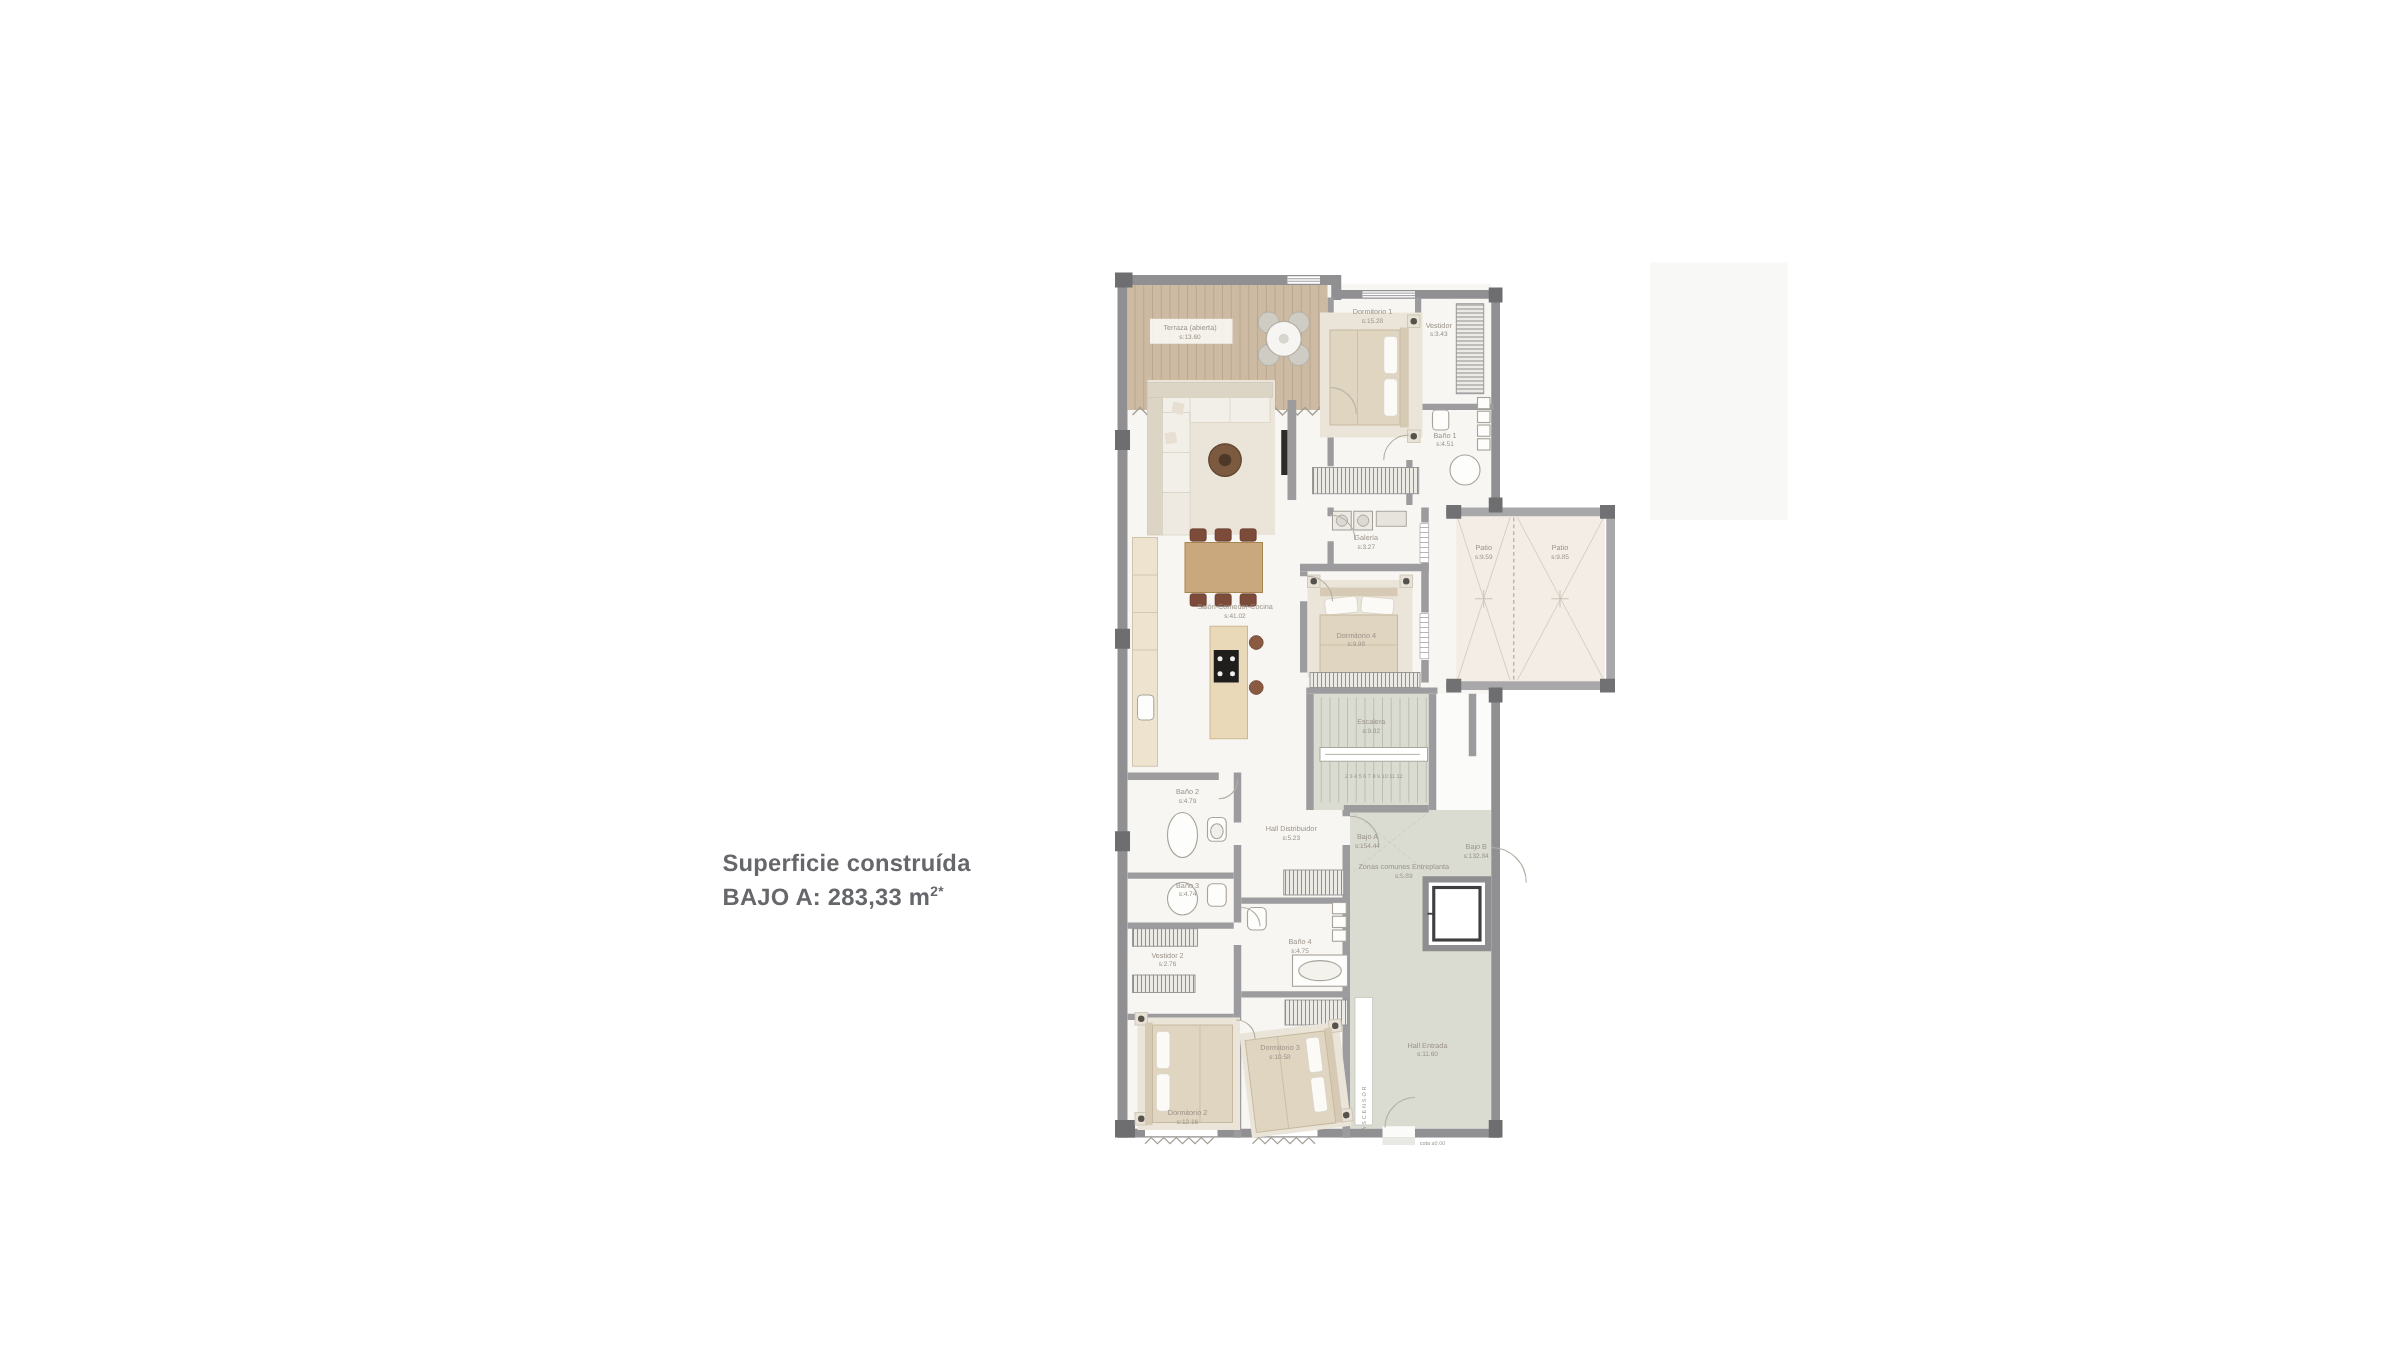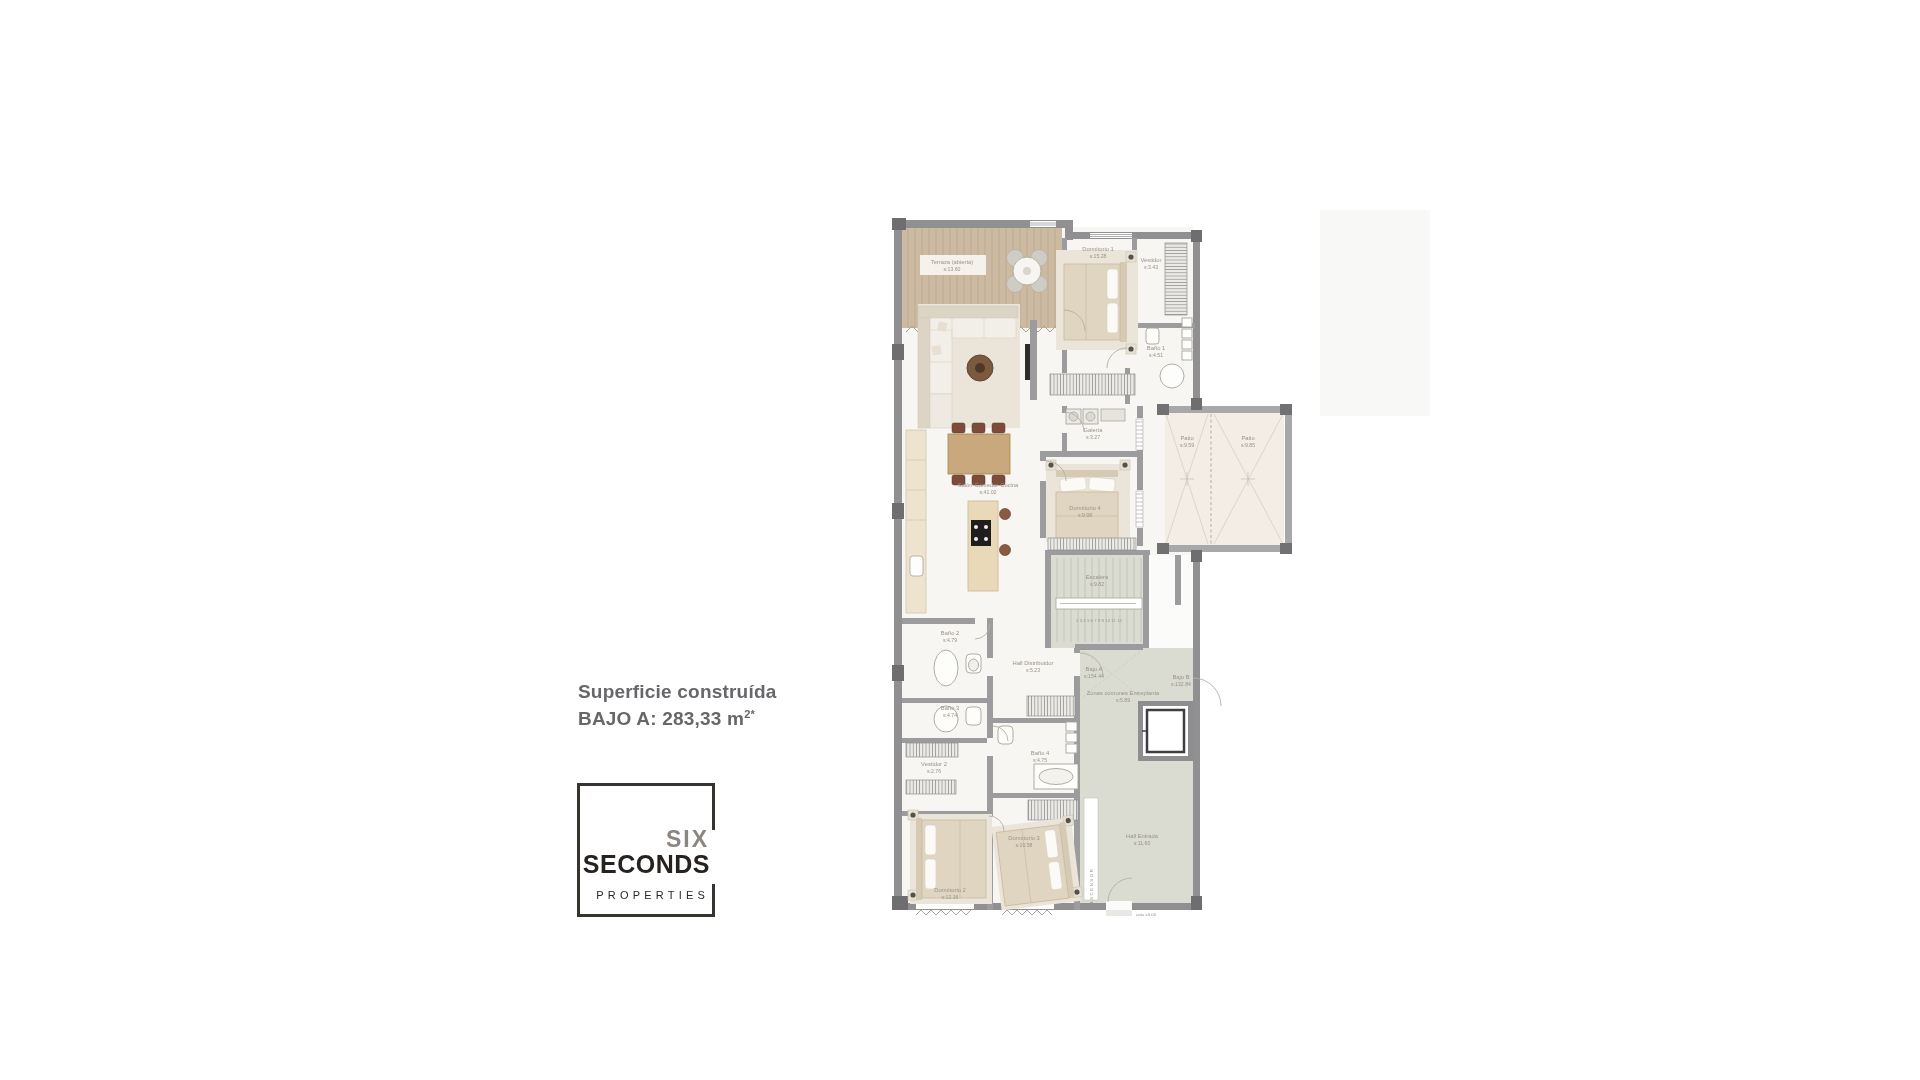--- a/index.html
+++ b/index.html
@@ -29,26 +29,20 @@
 </head>
 <body>
 
 <div class="canvas">
 
   <div class="summary">
     <div>Superficie construída</div>
     <div><span>BAJO A: 283,33 m</span><sup>2*</sup></div>
   </div>
 
-  <div class="logo">
-    <div class="notch"></div>
-    <div class="six">SIX</div>
-    <div class="seconds">SECONDS</div>
-    <div class="properties">PROPERTIES</div>
-  </div>
 
   <svg class="plan" width="560" height="730" viewBox="0 0 560 730">
     <defs>
       <pattern id="wr" width="3.2" height="8" patternUnits="userSpaceOnUse">
         <rect width="3.2" height="8" fill="#eceae5"></rect>
         <line x1="1.2" y1="0" x2="1.2" y2="8" stroke="#8f8f91" stroke-width="0.8"></line>
       </pattern>
       <pattern id="shelf" width="8" height="3.2" patternUnits="userSpaceOnUse">
         <rect width="8" height="3.2" fill="#eceae5"></rect>
         <line x1="0" y1="1.2" x2="8" y2="1.2" stroke="#8f8f91" stroke-width="0.8"></line>

